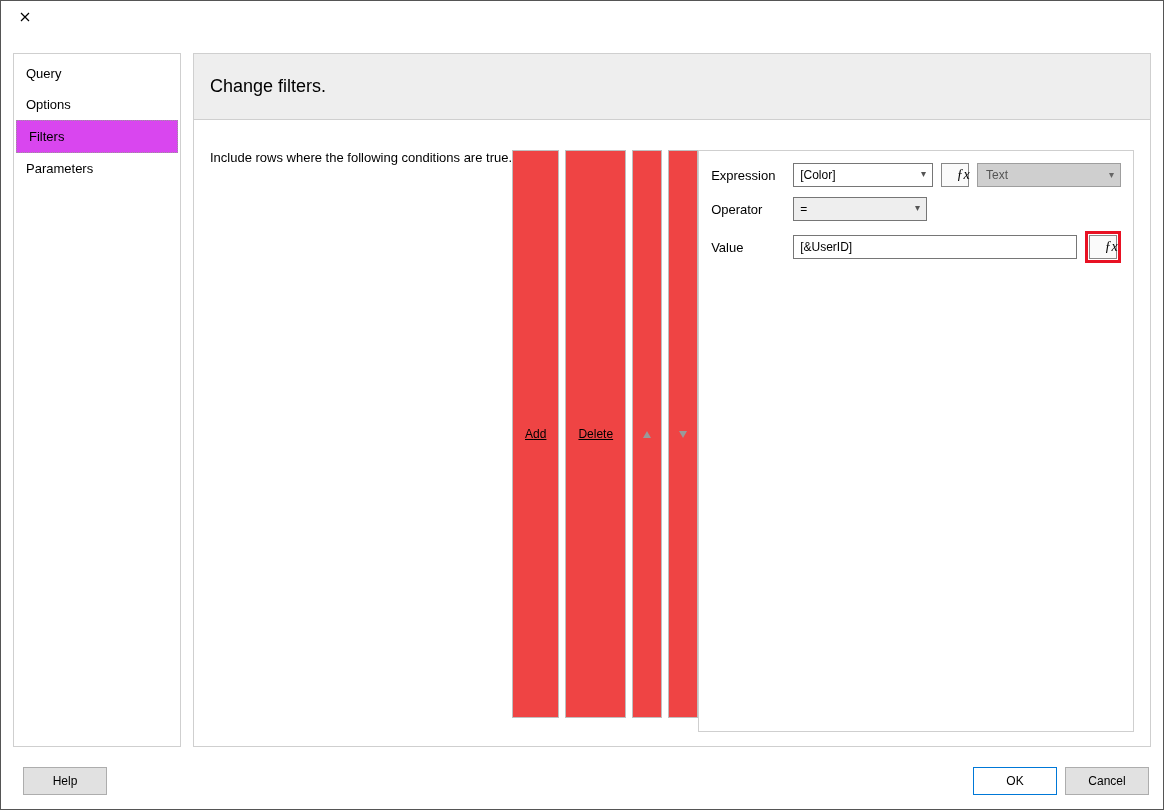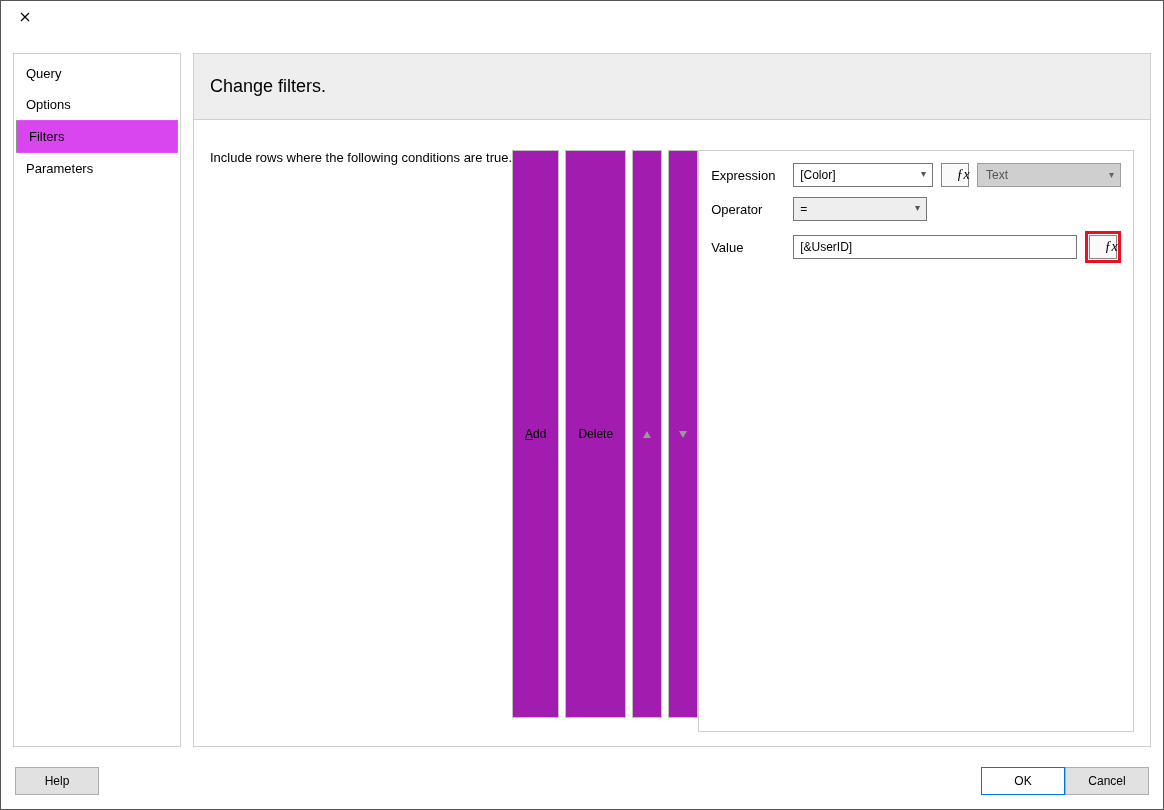--- a/index.html
+++ b/index.html
@@ -11,38 +11,38 @@
 .content { flex: 1; display: flex; padding: 20px 12px 10px 12px; gap: 12px; }
 .sidebar { width: 168px; border: 1px solid #cfcfcf; background: #fff; display: flex; flex-direction: column; padding: 4px 0; }
 .sidebar-item { padding: 8px 12px; font-size: 13px; cursor: pointer; }
 .sidebar-item.selected { background: #d946ef; border: 1px dotted #999; margin: 0 2px; }
 .main { flex: 1; border: 1px solid #cfcfcf; display: flex; flex-direction: column; }
 .header-bar { background: #eeeeee; padding: 22px 16px 22px 16px; border-bottom: 1px solid #cfcfcf; }
 .header-bar h2 { font-size: 18px; font-weight: normal; }
 .body-area { padding: 14px 16px; flex: 1; display: flex; flex-direction: row; margin-top: 16px; }
 .instruction { font-size: 13px; margin-bottom: 10px; }
 .toolbar { display: flex; gap: 6px; margin-bottom: 14px; }
-.btn { background: #a21caf; border: 1px solid #bfbfbf; padding: 5px 12px; font-size: 12px; cursor: pointer; min-height: 26px; display: flex; align-items: center; justify-content: center; }
+.btn { background: #ef4444; border: 1px solid #bfbfbf; padding: 5px 12px; font-size: 12px; cursor: pointer; min-height: 26px; display: flex; align-items: center; justify-content: center; text-decoration: underline; }
 .btn.small { width: 30px; padding: 0; color: #888; }
 .btn .u { text-decoration: underline; }
 .filter-panel { border: 1px solid #cfcfcf; flex: 1; padding: 12px 12px; }
 .row { display: flex; align-items: center; margin-bottom: 10px; gap: 8px; }
 .row .label { width: 74px; font-size: 13px; }
 .combo { border: 1px solid #767676; background: #fff; height: 24px; font-size: 12px; padding: 0 6px; display: flex; align-items: center; position: relative; }
 .combo .chev { position: absolute; right: 6px; top: 4px; font-size: 10px; color: #555; }
 .combo.wide { flex: 1; }
 .combo.op { width: 134px; background: #eee; }
 .fx-btn { width: 28px; height: 24px; border: 1px solid #888; background: #fafafa; display: flex; align-items: center; justify-content: center; font-style: italic; font-family: serif; font-size: 14px; cursor: pointer; padding-left: 16px; }
 .type-combo { width: 144px; height: 24px; background: #cfcfcf; border: 1px solid #9e9e9e; color: #555; padding: 0 8px; display: flex; align-items: center; position: relative; font-size: 12px; }
 .type-combo .chev { position: absolute; right: 6px; top: 5px; font-size: 10px; color: #666; }
 .textbox { flex: 1; border: 1px solid #767676; background: #fff; height: 24px; font-size: 12px; padding: 8px 6px; }
 .highlight { border: 3px solid #e81123; padding: 1px; }
 .footer { display: flex; padding: 10px 14px 14px 14px; align-items: center; }
 .footer .spacer { flex: 1; }
-.footer .dlg-btn { width: 84px; height: 28px; border: 1px solid #adadad; background: #e1e1e1; font-size: 12px; cursor: pointer; margin-left: 0; }
+.footer .dlg-btn { width: 84px; height: 28px; border: 1px solid #adadad; background: #e1e1e1; font-size: 12px; cursor: pointer; margin-left: 8px; }
 .footer .dlg-btn.ok { border: 1px solid #0078d7; background: #fff; }
 .arrow-up, .arrow-down { display:inline-block; width:0; height:0; }
 .arrow-up { border-left:4px solid transparent; border-right:4px solid transparent; border-bottom:7px solid #999; }
 .arrow-down { border-left:4px solid transparent; border-right:4px solid transparent; border-top:7px solid #999; }
 </style>
 </head>
 <body>
 
 <div class="dialog">
   <div class="titlebar">

